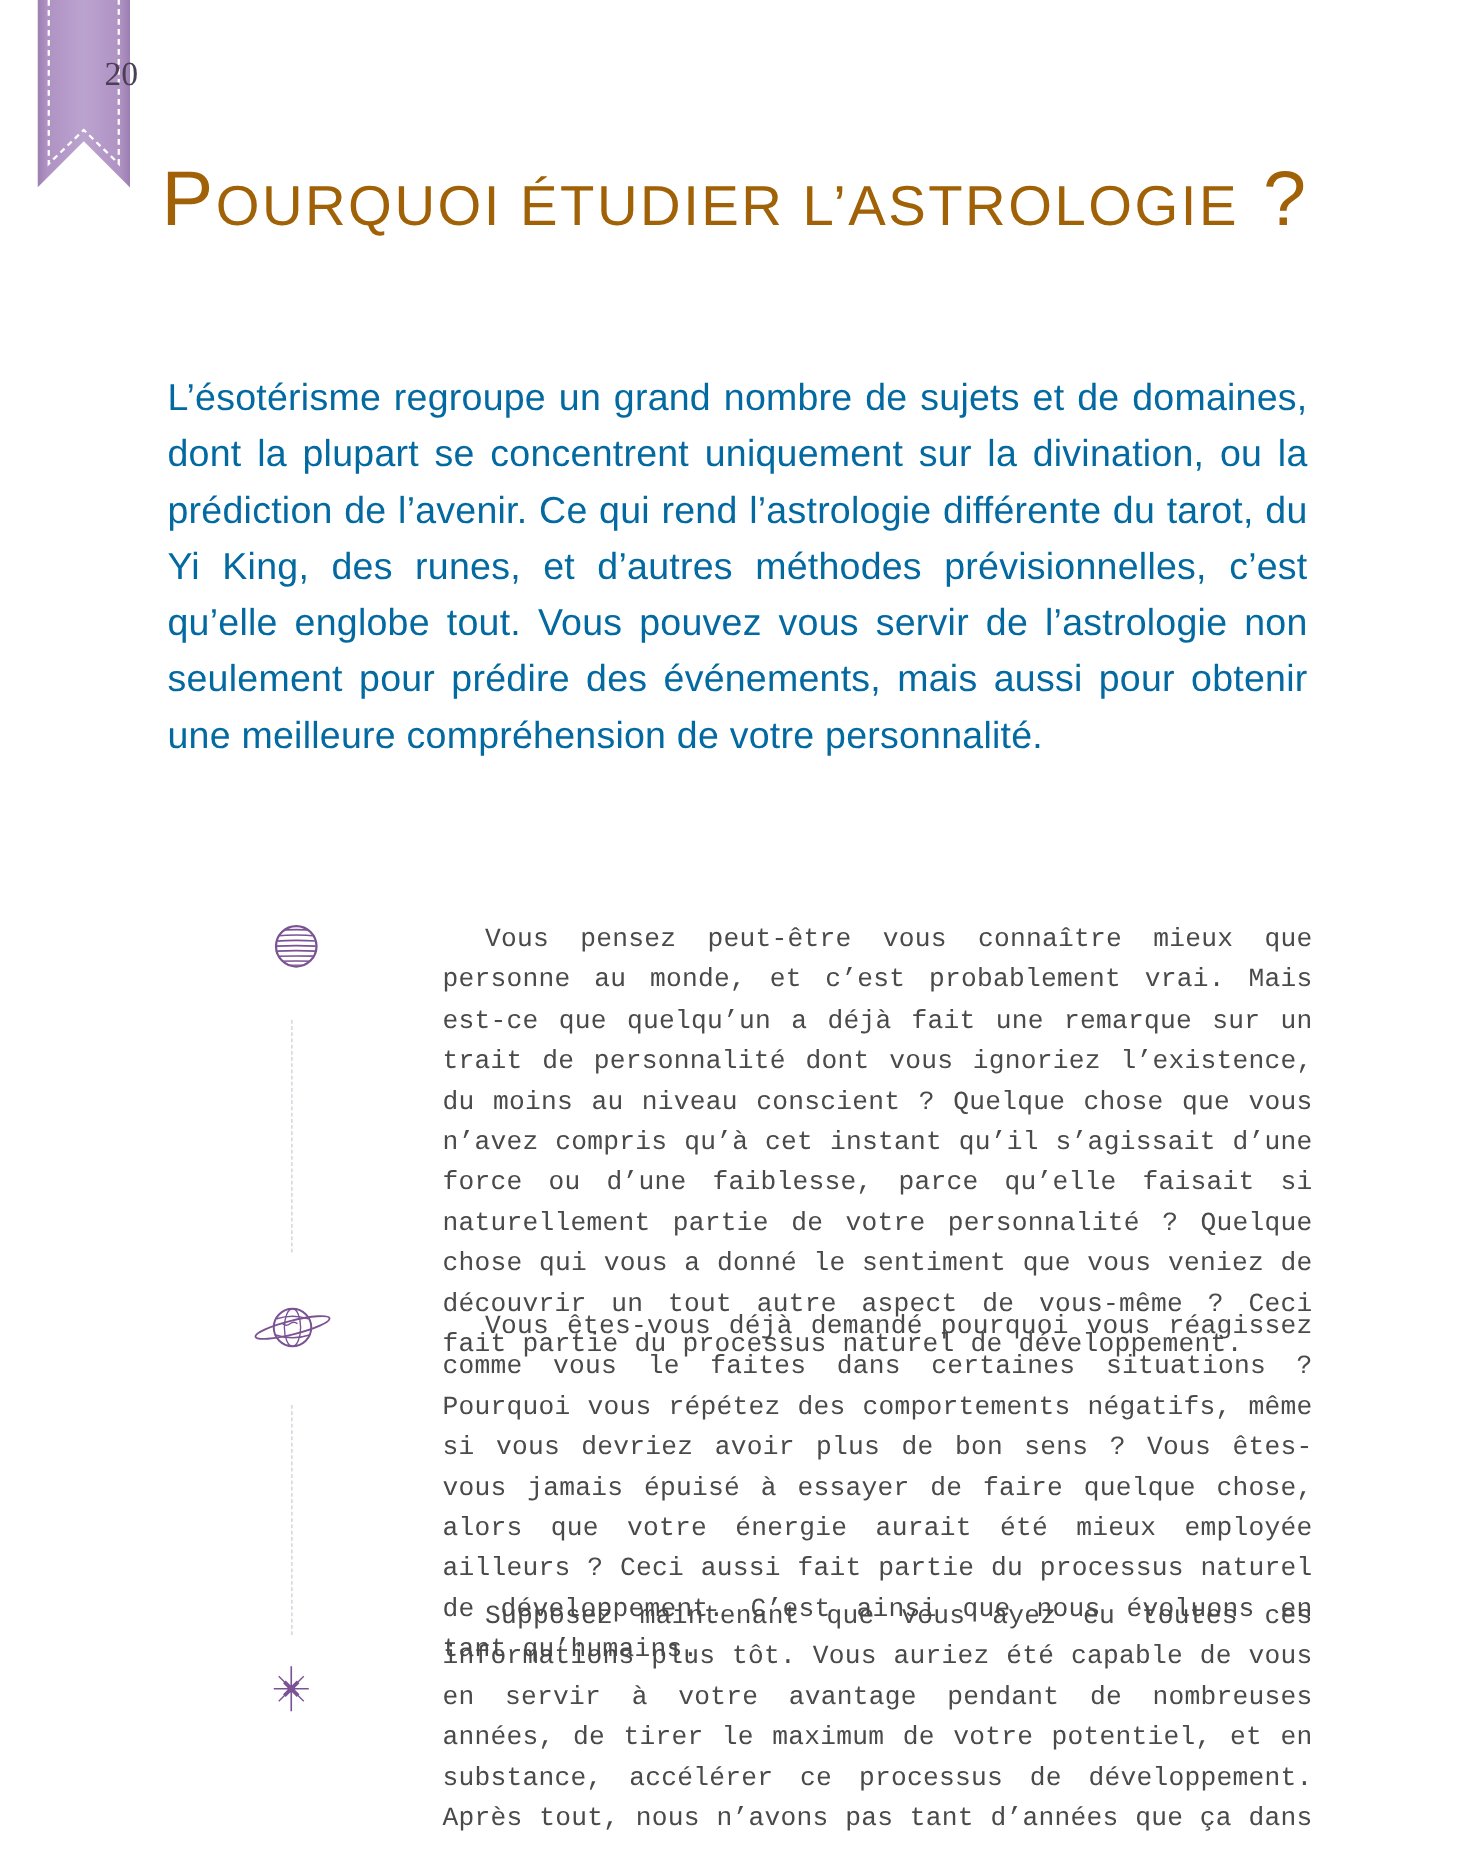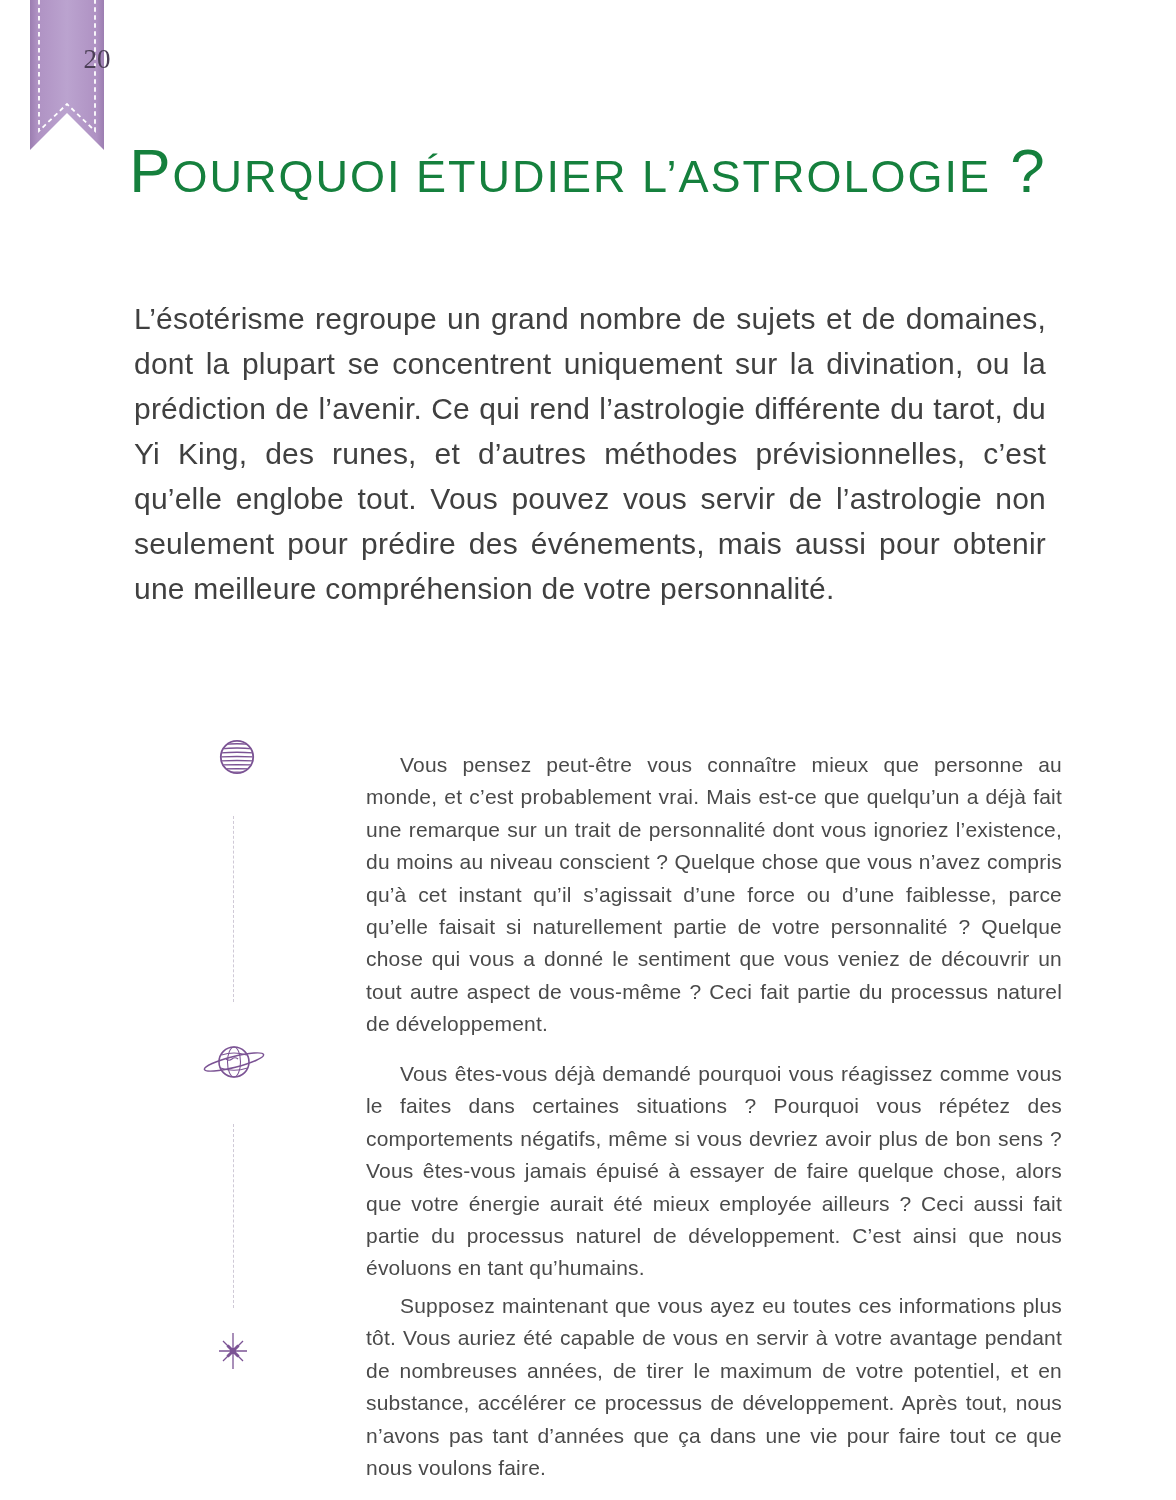--- a/index.html
+++ b/index.html
@@ -17,41 +17,42 @@
   .ribbon { position: absolute; left: 30px; top: 0; width: 74px; height: 154px; }
   .page-num {
     position: absolute; left: 30px; top: 44px; width: 74px;
     text-align: center;
     font-family: "Liberation Serif", serif;
     font-size: 27px; color: #4b3f56;
   }
 
   
   .title {
-    position: absolute; top: 140px; left: 0; width: 100%;
+    position: absolute; top: 129px; left: 0; width: 100%;
     margin: 0; text-align: center;
-    color: #15803d; font-weight: 300; line-height: 1;
+    color: #a16207; font-weight: 300; line-height: 1;
     letter-spacing: 2px; white-space: nowrap;
   }
   .t-init { font-size: 62px; }
   .t-rest { font-size: 45px; text-transform: uppercase; }
 
   
   .intro {
     position: absolute; left: 134px; top: 296px; width: 912px; margin: 0;
     font-size: 30px; line-height: 45px; font-weight: 300;
-    color: #404040; text-align: justify; letter-spacing: 0.2px;
+    color: #0369a1; text-align: justify; letter-spacing: 0.2px;
   }
 
   
   .body-par {
-    position: absolute; left: 350px; width: 696px; margin: 16px;
+    position: absolute; left: 350px; width: 696px; margin: 4px;
     font-size: 21px; line-height: 32.4px; font-weight: 300;
     color: #4a4a4a; text-align: justify; text-indent: 34px;
     letter-spacing: 0.2px;
+    font-family: Liberation Mono, monospace;
   }
   .p1 { top: 733px; }
   .p2 { top: 1042px; }
   .p3 { top: 1274px; }
 
   
   .m-icon { position: absolute; }
   .planet1 { left: 216px; top: 736px; width: 42px; height: 42px; }
   .planet2 { left: 201px; top: 1036px; width: 66px; height: 52px; }
   .star    { left: 214px; top: 1332px; width: 38px; height: 38px; }

